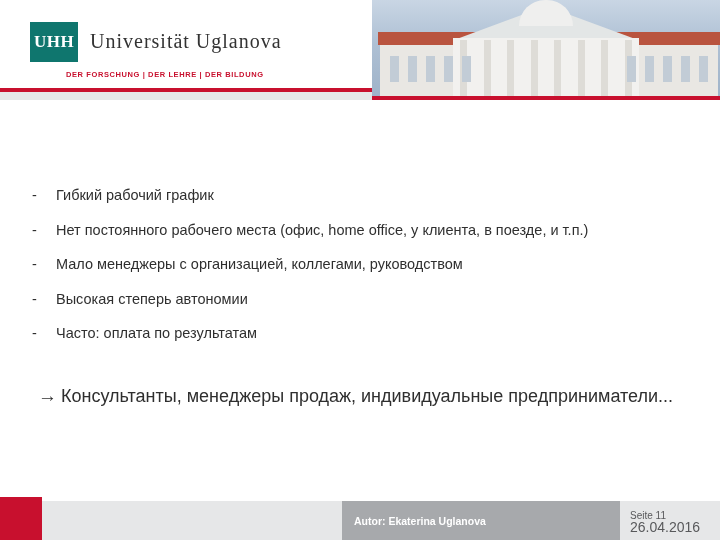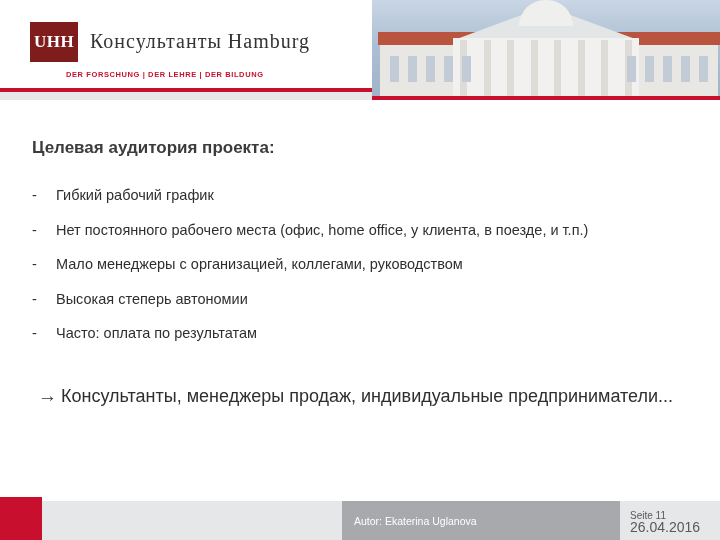--- a/index.html
+++ b/index.html
@@ -141,21 +141,21 @@
     top: 22px;
     width: 210px;
     height: 62px;
   }
   .logo-mark {
     position: absolute;
     left: 0;
     top: 0;
     width: 48px;
     height: 40px;
-    background: #7f1d1d;
+    background: #0f766e;
     color: #ffffff;
     font-size: 17px;
     font-weight: bold;
     letter-spacing: 0.5px;
     display: flex;
     align-items: center;
     justify-content: center;
     font-family: "Liberation Serif", serif;
   }
   .logo-title {
@@ -268,20 +268,21 @@
   }
   .footer-author-bar {
     position: absolute;
     left: 342px;
     top: 501px;
     width: 278px;
     height: 39px;
     background: #a7a9ac;
     display: flex;
     align-items: center;
+    font-weight: bold;
   }
   .footer-author-text {
     font-size: 10.5px;
     color: #ffffff;
     padding-left: 12px;
   }
   .footer-page {
     position: absolute;
     left: 630px;
     top: 508px;
@@ -333,30 +334,29 @@
         <i></i>
           <i></i>
           <i></i>
           <i></i>
           <i></i>
       </div>
     </div>
 
     <div class="logo-block">
       <div class="logo-mark">UHH</div>
-      <div class="logo-title">Консультанты Hamburg</div>
+      <div class="logo-title">Universität Uglanova</div>
       <div class="logo-sub">DER FORSCHUNG | DER LEHRE | DER BILDUNG</div>
     </div>
 
     <div class="header-redbar"></div>
     <div class="header-greybar"></div>
     <div class="header-photo-underline"></div>
   </div>
 
-  <div class="slide-title">Целевая аудитория проекта:</div>
 
   <div class="bullets">
     <div class="bullet">
       <span class="dash">-</span>
       <span class="txt">Гибкий рабочий график</span>
     </div>
     <div class="bullet">
       <span class="dash">-</span>
       <span class="txt">Нет постоянного рабочего места (офис, home office, у клиента, в поезде, и т.п.)</span>
     </div>

